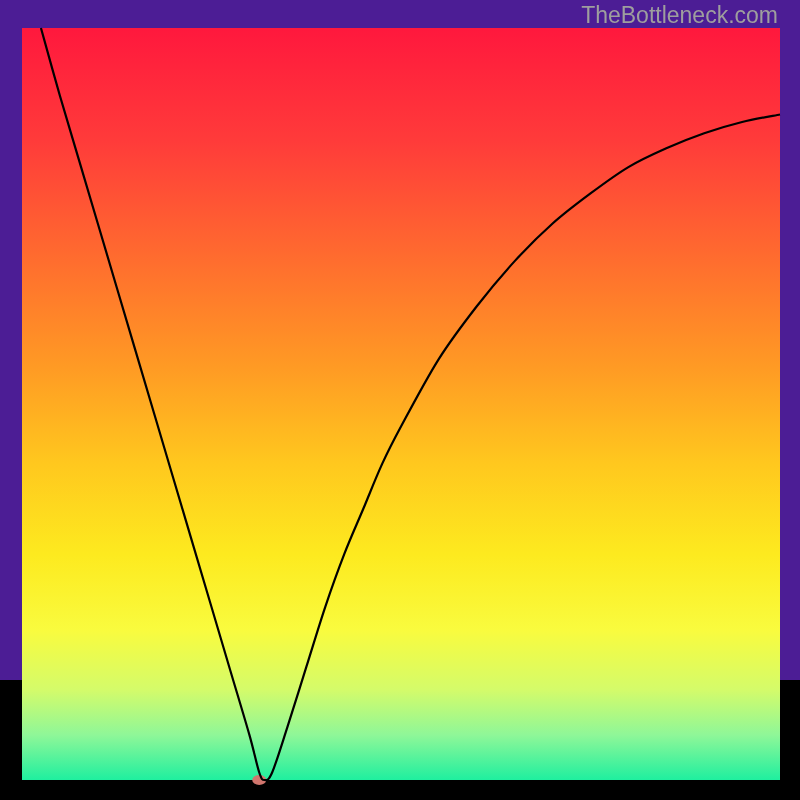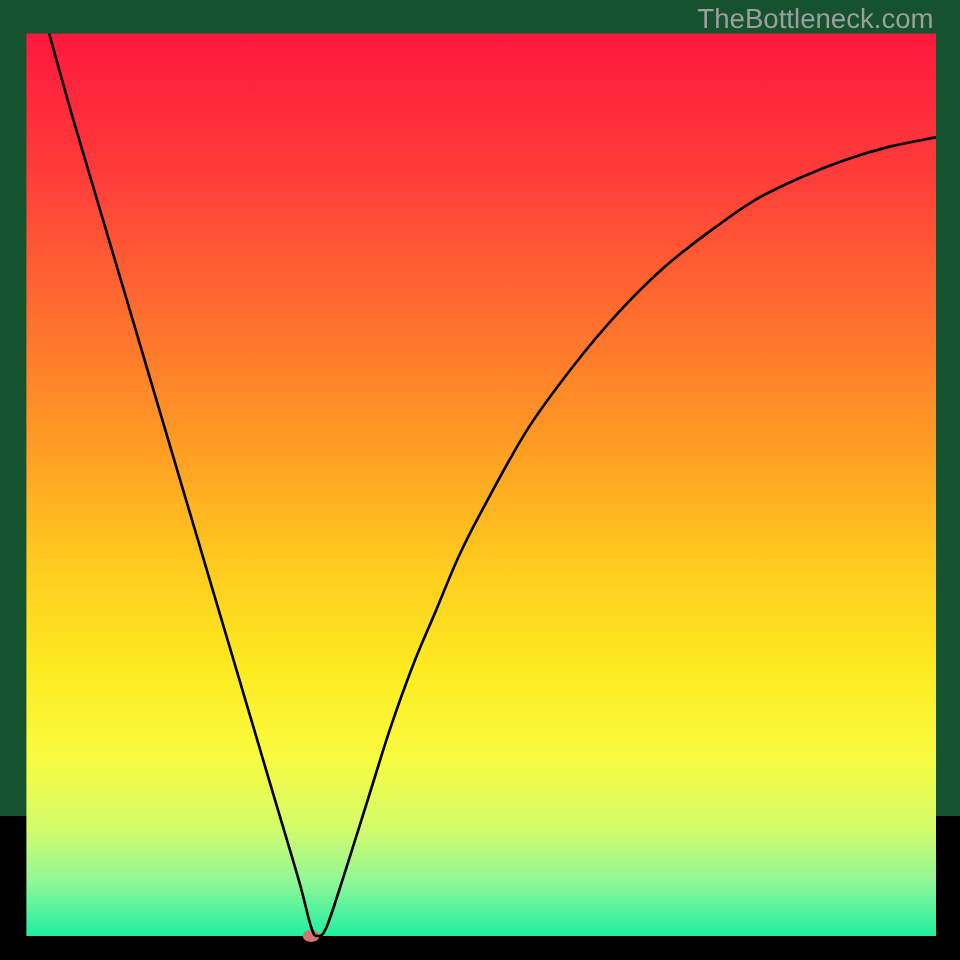--- a/index.html
+++ b/index.html
@@ -10,21 +10,21 @@
     overflow: hidden;
     background: #000;
     font-family: Arial, sans-serif;
   }
   .frame {
     position: absolute;
     top: 0;
     left: 0;
     width: 800px;
     height: 680px;
-    background: #14532d;
+    background: #4c1d95;
   }
   .watermark {
     position: absolute;
     top: 2px;
     right: 22px;
     color: #9e9e9e;
     font-size: 23px;
     font-weight: 400;
     font-family: Arial, Helvetica, sans-serif;
     letter-spacing: 0px;

